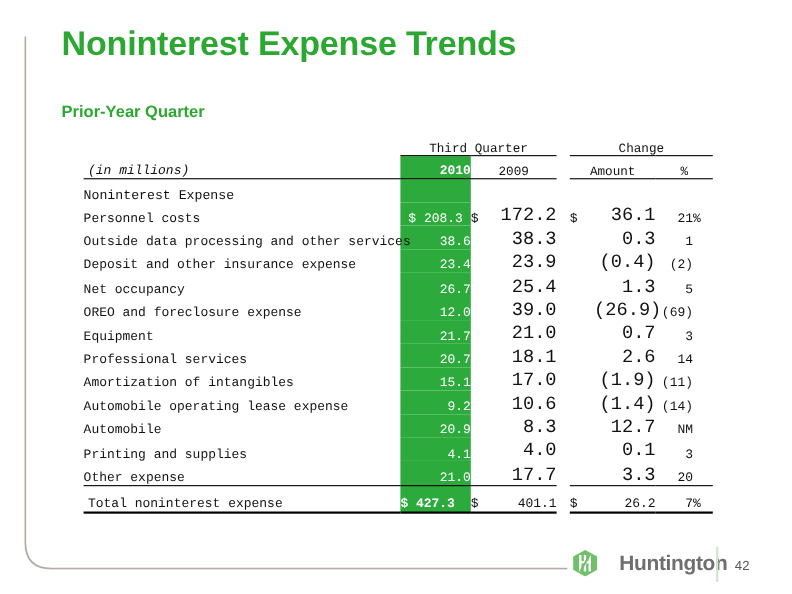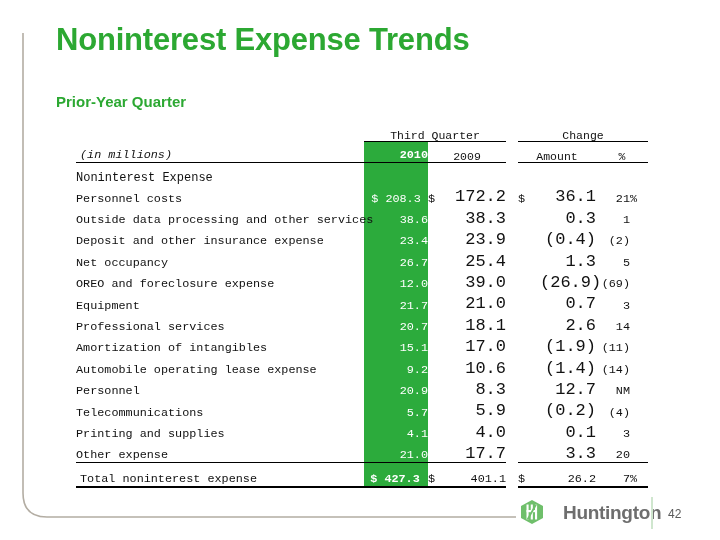--- a/index.html
+++ b/index.html
@@ -104,21 +104,21 @@
   td.gapcell{}
 
   
   .tot-row td{
     height:23px;
     border-top:1.4px solid #000;
     border-bottom:2.6px solid #000;
     font-size:11.8px;
   }
   .tot-row td.lbl{padding-left:4px;}
-  .tot-row td.green{background:#2CAB3C;color:#fff;font-weight:bold;text-align:center;padding-right:2px;}
+  .tot-row td.green{background:#2CAB3C;color:#fff;font-weight:bold;text-align:left;padding-right:2px;}
   .tot-row td.gapcell{border-top:none;border-bottom:none;}
 
   
   .footer-logo{
     position:absolute;
     left:521px; top:500px;
     display:flex;align-items:center;gap:20px;
   }
   .logo-mark{width:22px;height:24px;display:block;}
   .logo-word{
@@ -286,39 +286,28 @@
           <td class="green">9.2</td>
           <td class="dol"></td>
           <td class="num">10.6</td>
           <td class="gapcell"></td>
           <td class="dol"></td>
           <td class="num">(1.4)</td>
           <td class="pct">(14)</td>
           <td class="pctsym"></td>
         </tr>
         <tr class="d-row">
-          <td class="lbl">Personnel</td>
+          <td class="lbl">Automobile</td>
           <td class="green">20.9</td>
           <td class="dol"></td>
           <td class="num">8.3</td>
           <td class="gapcell"></td>
           <td class="dol"></td>
           <td class="num">12.7</td>
           <td class="pct">NM</td>
-          <td class="pctsym"></td>
-        </tr>
-        <tr class="d-row">
-          <td class="lbl">Telecommunications</td>
-          <td class="green">5.7</td>
-          <td class="dol"></td>
-          <td class="num">5.9</td>
-          <td class="gapcell"></td>
-          <td class="dol"></td>
-          <td class="num">(0.2)</td>
-          <td class="pct">(4)</td>
           <td class="pctsym"></td>
         </tr>
         <tr class="d-row">
           <td class="lbl">Printing and supplies</td>
           <td class="green">4.1</td>
           <td class="dol"></td>
           <td class="num">4.0</td>
           <td class="gapcell"></td>
           <td class="dol"></td>
           <td class="num">0.1</td>

